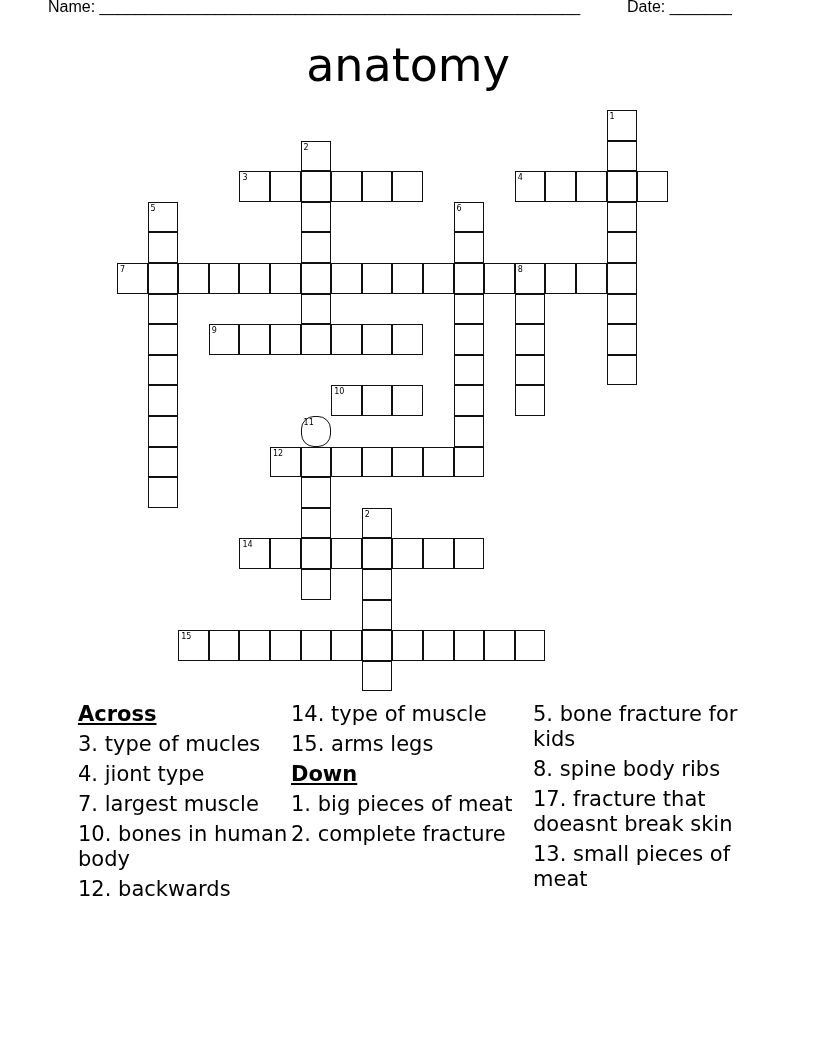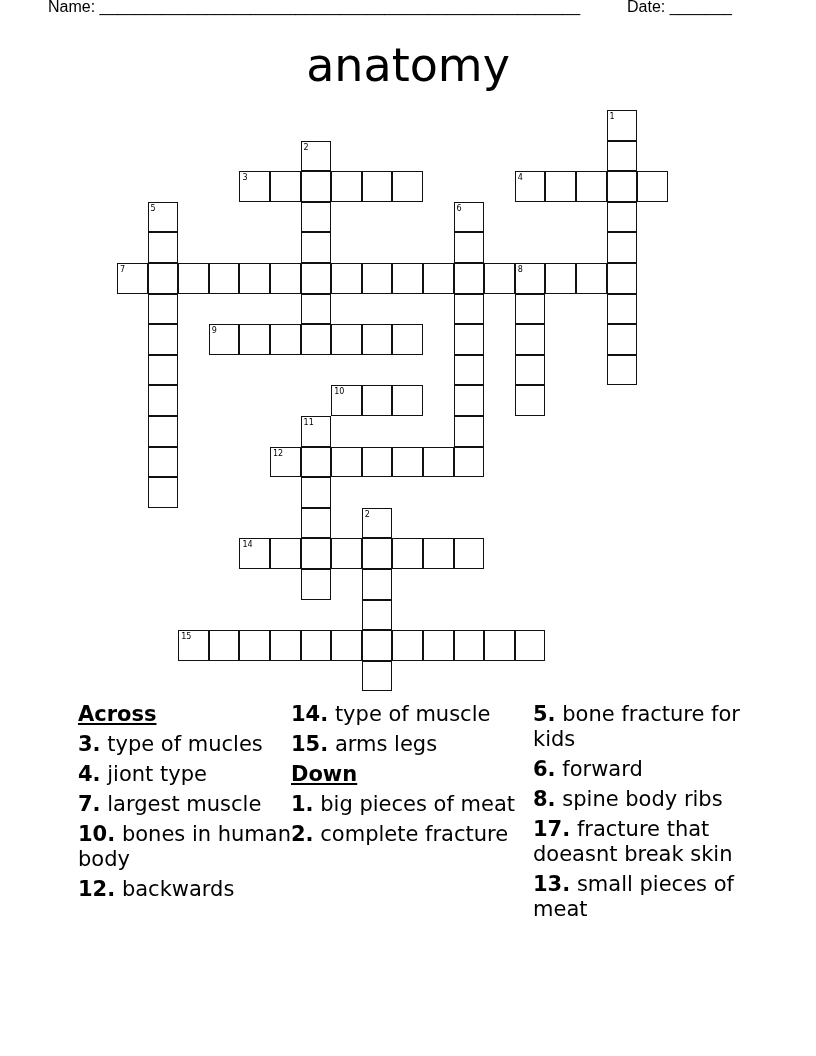--- a/index.html
+++ b/index.html
@@ -26,21 +26,21 @@
   .clues {
     position: absolute; top: 702px; left: 48px; width: 740px;
     font-family: "DejaVu Sans", sans-serif; font-size: 21px; line-height: 25px; color: #000;
   }
   .clue-col { position: absolute; top: 0; }
   .col-a { left: 0; width: 230px; margin-left: 30px; }
   .col-b { left: 243px; width: 235px; }
   .col-c { left: 485px; width: 240px; }
   .clue-heading { font-weight: bold; text-decoration: underline; margin-bottom: 5px; display: block; }
   .clue { display: block; margin-bottom: 5px; }
-  .clue-num { font-weight: bold; }
+  .clue-num { font-weight: normal; }
 </style>
 </head>
 <body>
 
 <div class="header-line">
   <span class="name-field">Name: ______________________________________________________</span>
   <span class="date-field">Date: _______</span>
 </div>
 
 <div class="title">anatomy</div>
@@ -129,21 +129,21 @@
     <div class="cell" style="left: 122.4px; top: 214.2px;"></div>
     <div class="cell" style="left: 153px; top: 214.2px;"></div>
     <div class="cell" style="left: 214.2px; top: 214.2px;"></div>
     <div class="cell" style="left: 244.8px; top: 214.2px;"></div>
     <div class="cell" style="left: 275.4px; top: 214.2px;"></div>
     <div class="cell" style="left: 214.2px; top: 275.4px;">
       <span class="cell-num">10</span>
     </div>
     <div class="cell" style="left: 244.8px; top: 275.4px;"></div>
     <div class="cell" style="left: 275.4px; top: 275.4px;"></div>
-    <div class="cell" style="left: 183.6px; top: 306px;">
+    <div class="cell" style="left: 183.6px; top: 306px; border-radius: 13px;">
       <span class="cell-num">11</span>
     </div>
     <div class="cell" style="left: 183.6px; top: 336.6px;"></div>
     <div class="cell" style="left: 183.6px; top: 367.2px;"></div>
     <div class="cell" style="left: 183.6px; top: 397.8px;"></div>
     <div class="cell" style="left: 183.6px; top: 428.4px;"></div>
     <div class="cell" style="left: 183.6px; top: 459px;"></div>
     <div class="cell" style="left: 153px; top: 336.6px;">
       <span class="cell-num">12</span>
     </div>
@@ -193,18 +193,17 @@
   </div>
   <div class="clue-col col-b">
     <span class="clue"><span class="clue-num">14.</span> <span>type of muscle</span></span>
     <span class="clue"><span class="clue-num">15.</span> <span>arms legs</span></span>
     <span class="clue-heading">Down</span>
     <span class="clue"><span class="clue-num">1.</span> <span>big pieces of meat</span></span>
     <span class="clue"><span class="clue-num">2.</span> <span>complete fracture</span></span>
   </div>
   <div class="clue-col col-c">
     <span class="clue"><span class="clue-num">5.</span> <span>bone fracture for kids</span></span>
-    <span class="clue"><span class="clue-num">6.</span> <span>forward</span></span>
     <span class="clue"><span class="clue-num">8.</span> <span>spine body ribs</span></span>
     <span class="clue"><span class="clue-num">17.</span> <span>fracture that doeasnt break skin</span></span>
     <span class="clue"><span class="clue-num">13.</span> <span>small pieces of meat</span></span>
   </div>
 </div>
 
 </body></html>

